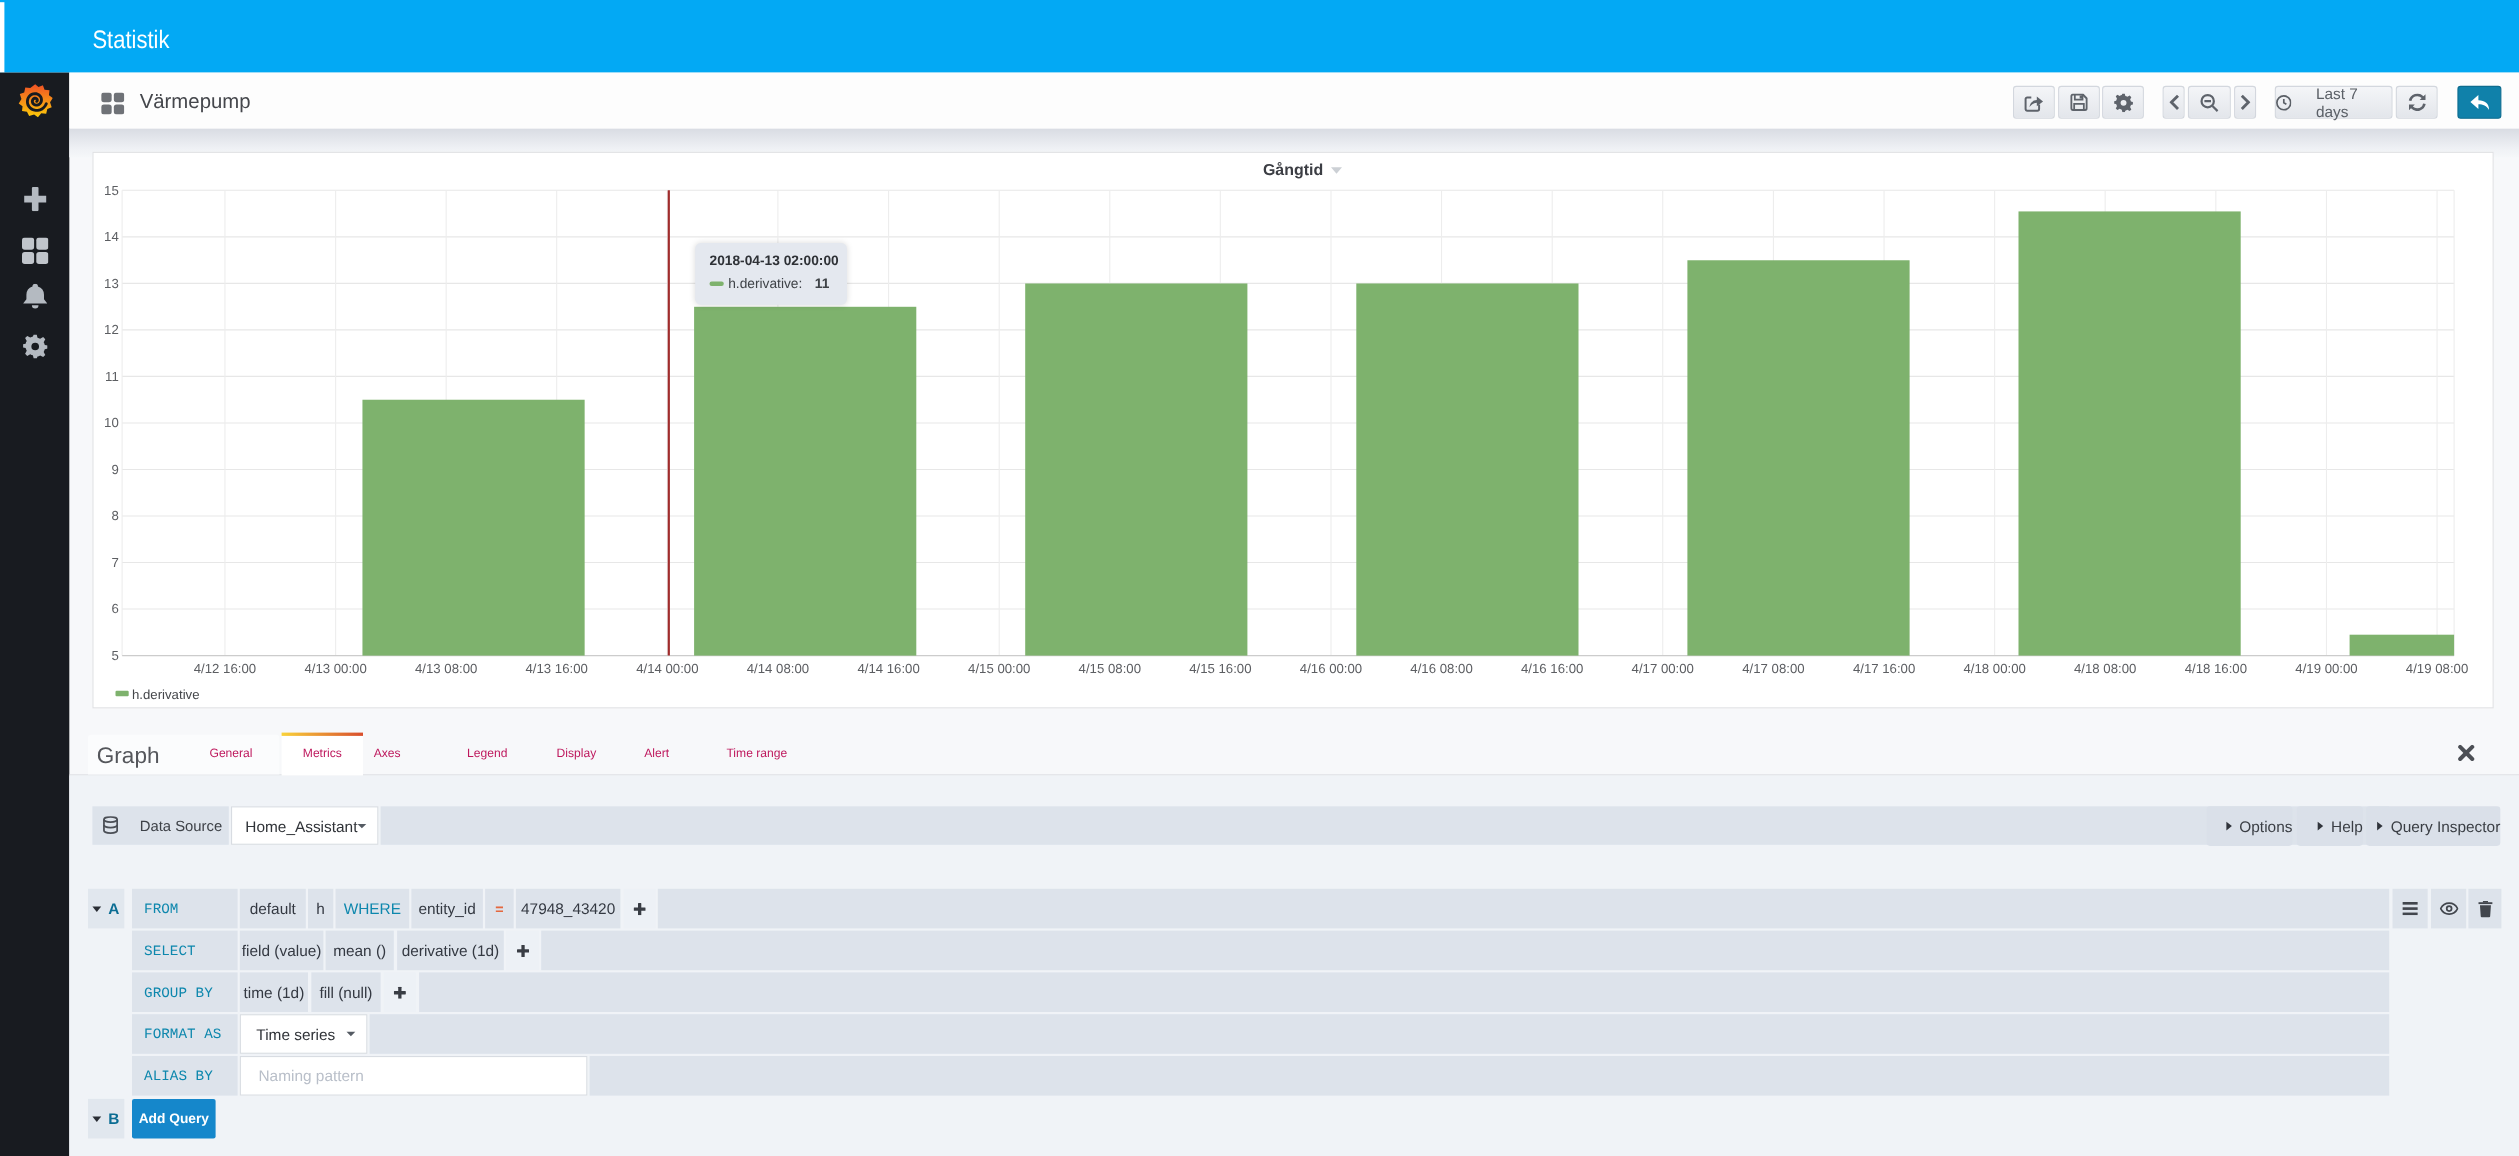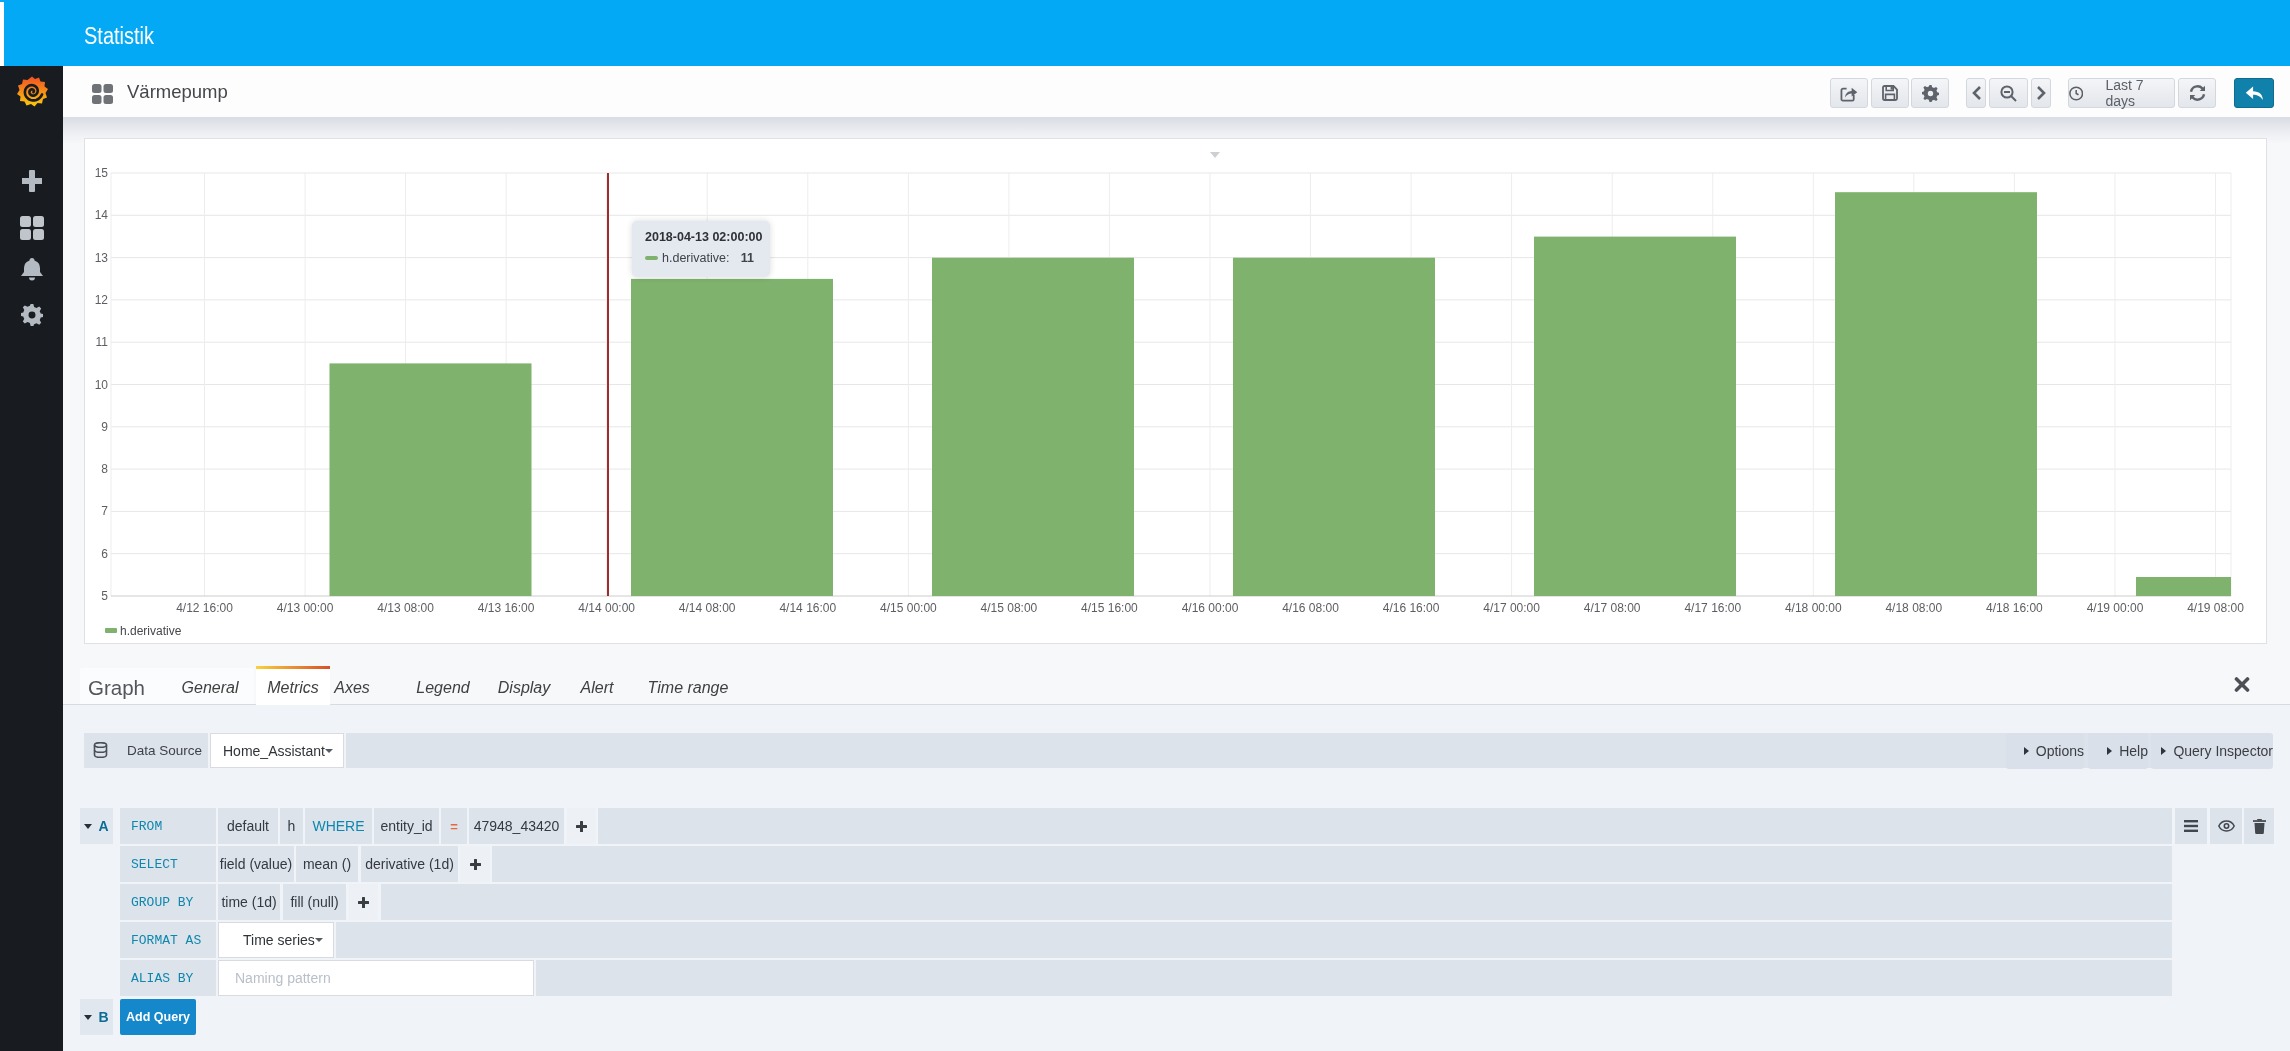--- a/index.html
+++ b/index.html
@@ -34,21 +34,21 @@
 #tooltip .l1 { font-weight:bold; font-size:12.5px; color:#2e3136; white-space:nowrap; }
 #tooltip .l2 { display:flex; align-items:center; margin-top:7px; }
 #tooltip .dash { width:13px; height:4px; border-radius:2px; background:#7eb26d; margin-right:4px; }
 #tooltip .val { font-weight:bold; margin-left:auto; margin-right:6px; }
 
 
 #tabborder { left:63px; top:704px; width:2227px; height:1px; background:#d9dbdf; }
 #editorbg { left:63px; top:705px; width:2227px; height:346px; background:#f0f3f7; }
 #gtitle { left:88px; top:676px; font-size:20.5px; color:#54565b; }
 #tabhead { left:80px; top:668px; width:174px; height:36px; background:#fbfcfd; border-radius:3px 3px 0 0; }
-.tab { position:absolute; top:679px; font-size:16px; color:#404040; transform:translateX(-50%);font-style:italic; }
+.tab { position:absolute; top:679px; font-size:11px; color:#be185d; transform:translateX(-50%); }
 #activetab { left:256px; top:668px; width:74px; height:37px; background:#fff; }
 #orangebar { left:256px; top:666px; width:74px; height:3px; background:linear-gradient(90deg,#f9d23a,#d94e2d); }
 
 .cell { position:absolute; height:36px; background:#dde3eb; display:flex; align-items:center; }
 .lblcell { color:#0d87ad; font-size:13px; padding-left:11px;font-family:Liberation Mono, monospace; }
 .seg { justify-content:center; font-size:14px; color:#343942; }
 .pluscell { background:#edf1f6; justify-content:center; font-weight:bold; color:#3a3e45; font-size:15px; }
 .whitebox { position:absolute; height:36px; background:#fff; border:1px solid #d8dce2; display:flex; align-items:center; font-size:14px; color:#303338; white-space:nowrap; }
 .qletter { background:#e1e7ee; font-size:14px; font-weight:bold; color:#0b6d93; justify-content:center; gap:6px; }
 .card { width:0; height:0; border-left:4.5px solid transparent; border-right:4.5px solid transparent; border-top:5px solid #2a2e35; display:inline-block; }
@@ -157,20 +157,21 @@
 </div>
 <div class="abs nbtn" style="left:2234px;width:40px;background:#1081aa;border-color:#0d6c8f">
   <svg width="19" height="17" viewBox="0 0 20 18" fill="#fff">
     <path d="M8.5 6.5 V1.5 L0.8 8.2 L8.5 14.9 V10.3 C13 10.3 16.3 11.8 18.8 15.8 C18.8 9.6 14.8 6.8 8.5 6.5 Z"></path>
   </svg>
 </div>
 
 <div class="abs" id="shadowband"></div>
 
 <div class="abs" id="panel">
+  <div id="ptitle">Gångtid</div>
     <div id="ptcaret"></div>
   <svg width="2181" height="504" viewBox="0 0 2181 504" style="position:absolute;left:0;top:0">
 
     <g stroke="#e7e7e7" stroke-width="1">
       <line x1="26" y1="34" x2="2146" y2="34"></line>
       <line x1="26" y1="76.3" x2="2146" y2="76.3"></line>
       <line x1="26" y1="118.6" x2="2146" y2="118.6"></line>
       <line x1="26" y1="160.9" x2="2146" y2="160.9"></line>
       <line x1="26" y1="203.2" x2="2146" y2="203.2"></line>
       <line x1="26" y1="245.5" x2="2146" y2="245.5"></line>
@@ -361,21 +362,21 @@
 <div class="cell pluscell" style="left:349px;top:884px;width:29px">
     <svg width="11" height="11" viewBox="0 0 11 11" fill="#393d44">
       <rect x="4" width="3" height="11" rx="0.5"></rect>
       <rect y="4" width="11" height="3" rx="0.5"></rect>
     </svg>
   </div>
 <div class="cell" style="left:381px;top:884px;width:1791px"></div>
 
 <div class="cell lblcell" style="left:120px;top:922px;width:96px">FORMAT AS</div>
 <div class="whitebox" style="left:218px;top:922px;width:116px">
-  <span style="margin-left:24px">Time series</span>
+  <span style="margin-left:14px">Time series</span>
   <span class="dcaret" style="margin-left:auto;margin-right:10px"></span>
 </div>
 <div class="cell" style="left:336px;top:922px;width:1836px"></div>
 
 <div class="cell lblcell" style="left:120px;top:960px;width:96px">ALIAS BY</div>
 <div class="whitebox" style="left:218px;top:960px;width:316px;color:#b9bfc9">
   <span style="margin-left:16px">Naming pattern</span>
 </div>
 <div class="cell" style="left:536px;top:960px;width:1636px"></div>
 

